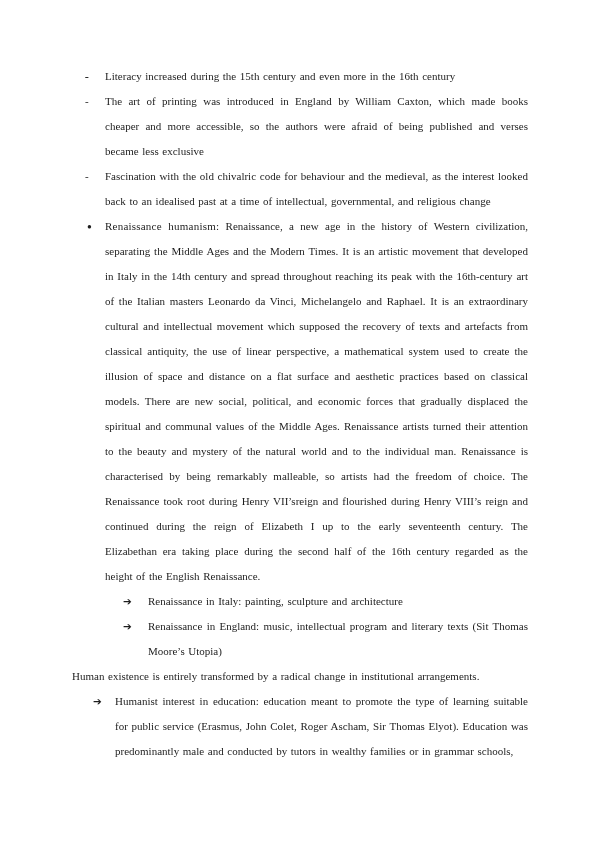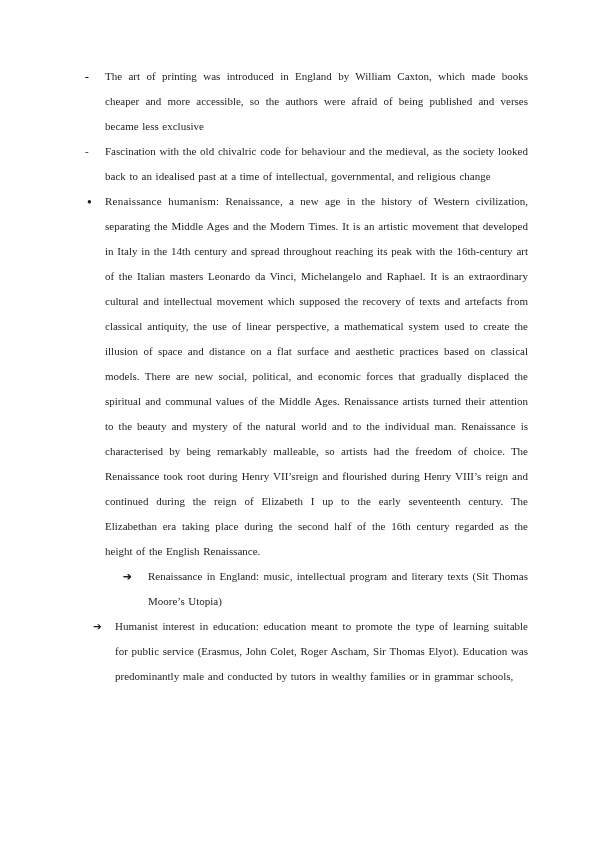--- a/index.html
+++ b/index.html
@@ -52,45 +52,48 @@
 <body>
 
 <div class="page">
 
   <div class="doc-item dash-item">
     <span class="marker">-</span>
   </div>
 
   <div class="doc-item dash-item">
     <span class="marker">-</span>
+    <span class="item-text">Literacy increased during the 15th century and even more in the 16th century</span>
   </div>
 
   <div class="doc-item dash-item">
     <span class="marker">-</span>
     <span class="item-text">The art of printing was introduced in England by William Caxton, which made books cheaper and more accessible, so the authors were afraid of being published and verses became less exclusive</span>
   </div>
 
   <div class="doc-item dash-item">
     <span class="marker">-</span>
-    <span class="item-text">Fascination with the old chivalric code for behaviour and the medieval, as the society looked back to an idealised past at a time of intellectual, governmental, and religious change</span>
+    <span class="item-text">Fascination with the old chivalric code for behaviour and the medieval, as the interest looked back to an idealised past at a time of intellectual, governmental, and religious change</span>
   </div>
 
   <div class="doc-item bullet-item">
     <span class="marker">●</span>
     <span class="bullet-lead">Renaissance humanism:</span><span class="item-text"> Renaissance, a new age in the history of Western civilization, separating the Middle Ages and the Modern Times. It is an artistic movement that developed in Italy in the 14th century and spread throughout reaching its peak with the 16th-century art of the Italian masters Leonardo da Vinci, Michelangelo and Raphael. It is an extraordinary cultural and intellectual movement which supposed the recovery of texts and artefacts from classical antiquity, the use of linear perspective, a mathematical system used to create the illusion of space and distance on a flat surface and aesthetic practices based on classical models. There are new social, political, and economic forces that gradually displaced the spiritual and communal values of the Middle Ages. Renaissance artists turned their attention to the beauty and mystery of the natural world and to the individual man. Renaissance is characterised by being remarkably malleable, so artists had the freedom of choice. The Renaissance took root during Henry VII’sreign and flourished during Henry VIII’s reign and continued during the reign of Elizabeth I up to the early seventeenth century. The Elizabethan era taking place during the second half of the 16th century regarded as the height of the English Renaissance.</span>
   </div>
 
   <div class="doc-item arrow-item-deep">
     <span class="marker arrow-glyph">➔</span>
+    <span class="item-text">Renaissance in Italy: painting, sculpture and architecture</span>
   </div>
 
   <div class="doc-item arrow-item-deep">
     <span class="marker arrow-glyph">➔</span>
     <span class="item-text">Renaissance in England: music, intellectual program and literary texts (Sit Thomas Moore’s Utopia)</span>
   </div>
 
+  <div class="doc-paragraph">Human existence is entirely transformed by a radical change in institutional arrangements.</div>
 
   <div class="doc-item arrow-item-shallow">
     <span class="marker arrow-glyph">➔</span>
     <span class="item-text">Humanist interest in education: education meant to promote the type of learning suitable for public service (Erasmus, John Colet, Roger Ascham, Sir Thomas Elyot). Education was predominantly male and conducted by tutors in wealthy families or in grammar schools,</span>
   </div>
 
 </div>
 
 </body></html>

